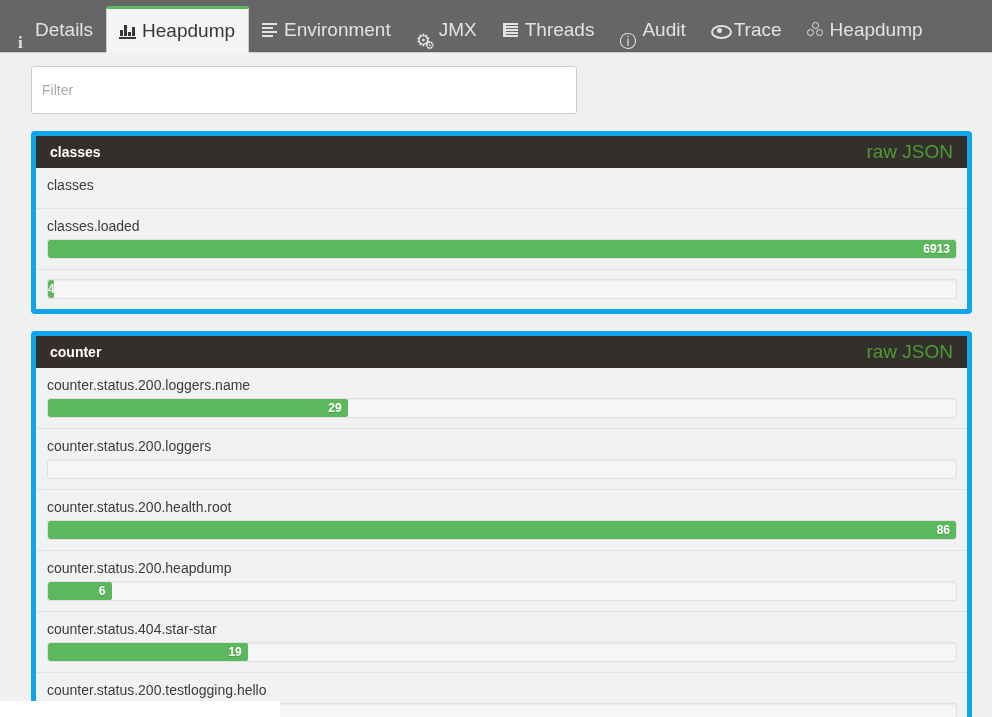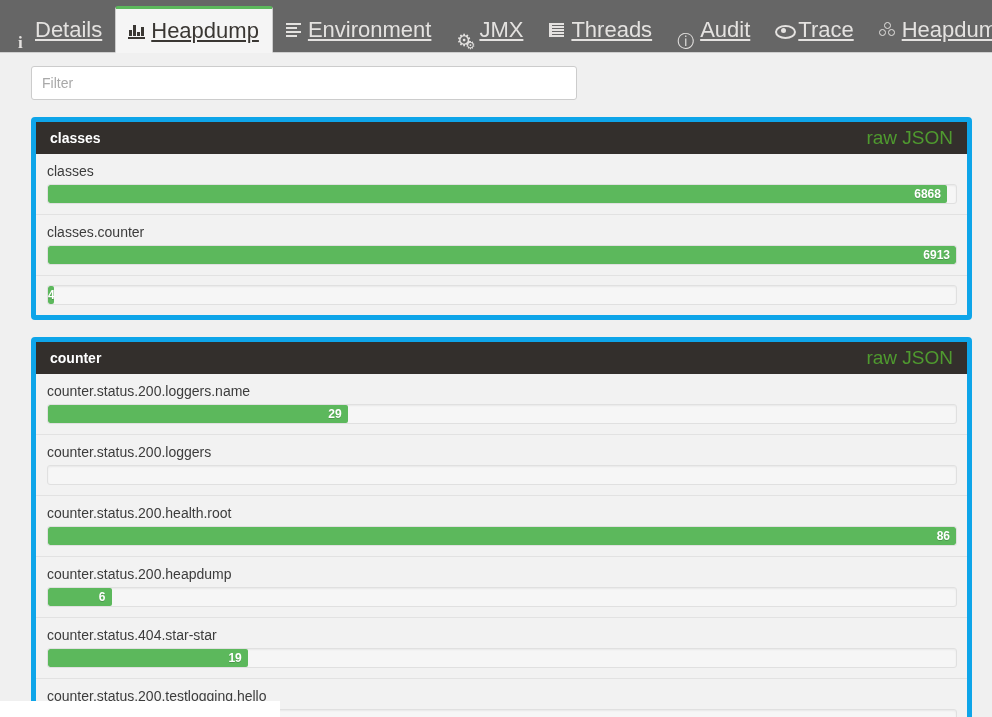--- a/index.html
+++ b/index.html
@@ -41,26 +41,25 @@
     border-bottom: 1px solid #cfcfcf;
   }
   .tab {
     position: relative;
     display: flex;
     align-items: center;
     gap: 2px;
     height: 45px;
     padding: 0 13px 0 12px;
     color: #e4e2e0;
-    font-size: 22px;
+    font-size: 19px;
     line-height: 45px;
     white-space: nowrap;
     cursor: pointer;
     background: transparent;
-    text-decoration: underline;
   }
   .tab.active {
     background: #f5f5f5;
     color: #3a3733;
     border: 1px solid #cccccc;
     border-bottom: 1px solid #f5f5f5;
     border-top: 3px solid #5cb85c;
     height: 47px;
     margin-bottom: -1px;
     border-radius: 3px 3px 0 0;
@@ -151,21 +150,21 @@
     width: 992px;
     height: 663px;
     background: #f0f0f0;
     padding: 0;
     overflow: hidden;
   }
 
   .filter-wrap { padding: 12px 0 0 31px; }
   .filter-input {
     width: 546px;
-    height: 34px;
+    height: 48px;
     padding: 5px 10px;
     font-size: 14px;
     color: #555;
     background: #ffffff;
     border: 1px solid #ccc;
     border-radius: 3px;
     outline: none;
     font-family: "Liberation Sans", sans-serif;
   }
   .filter-input::placeholder { color: #a9a9a9; }
@@ -323,26 +322,23 @@
 
   <div id="panels-host">
       <div class="panel">
         <div class="panel-head">
           <span class="panel-title">classes</span>
           <a class="panel-rawjson">raw JSON</a>
         </div>
         <div class="panel-body">
           <div class="metric-row">
             <div class="metric-name">classes</div>
-            <div class="progress">
-              <div class="progress-bar" style="width: 99%;">6868</div>
-            </div>
-          </div>
-          <div class="metric-row">
-            <div class="metric-name">classes.counter</div>
+          </div>
+          <div class="metric-row">
+            <div class="metric-name">classes.loaded</div>
             <div class="progress">
               <div class="progress-bar" style="width: 100%;">6913</div>
             </div>
           </div>
           <div class="metric-row">
             <div class="progress">
               <div class="progress-bar" style="width: 0.7%;">45</div>
             </div>
           </div>
         </div>

